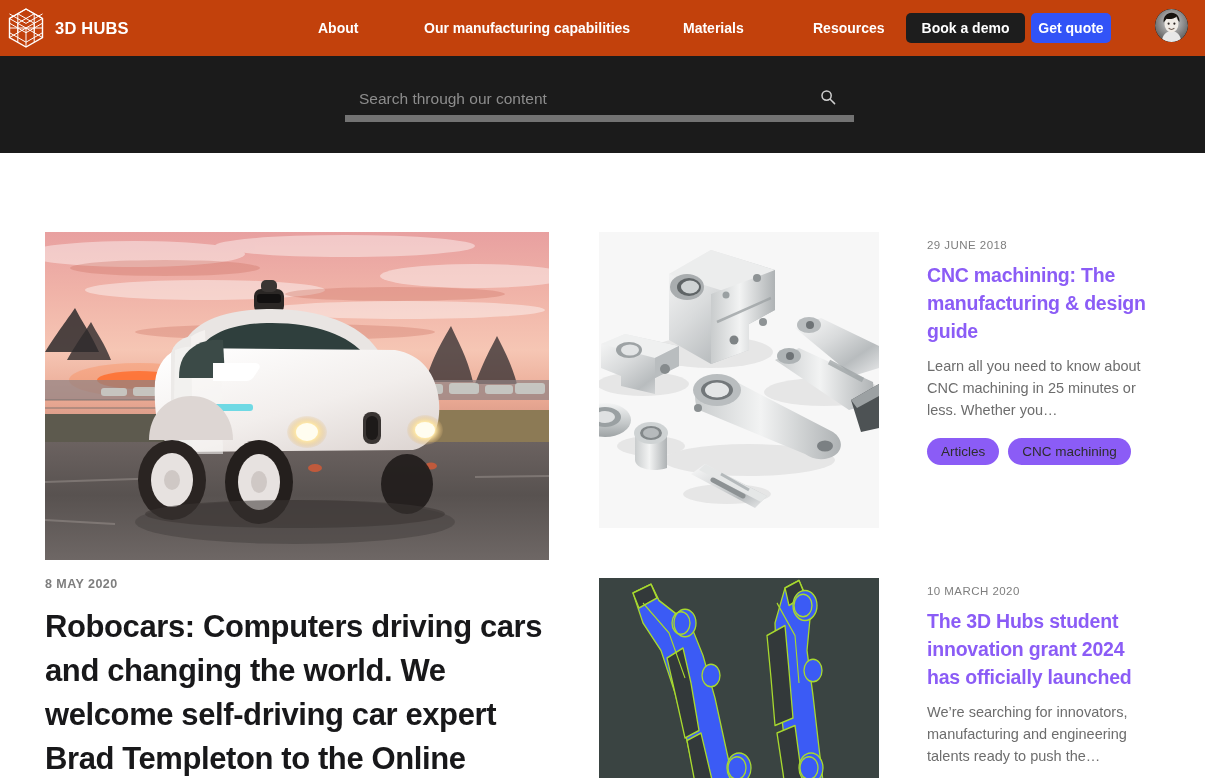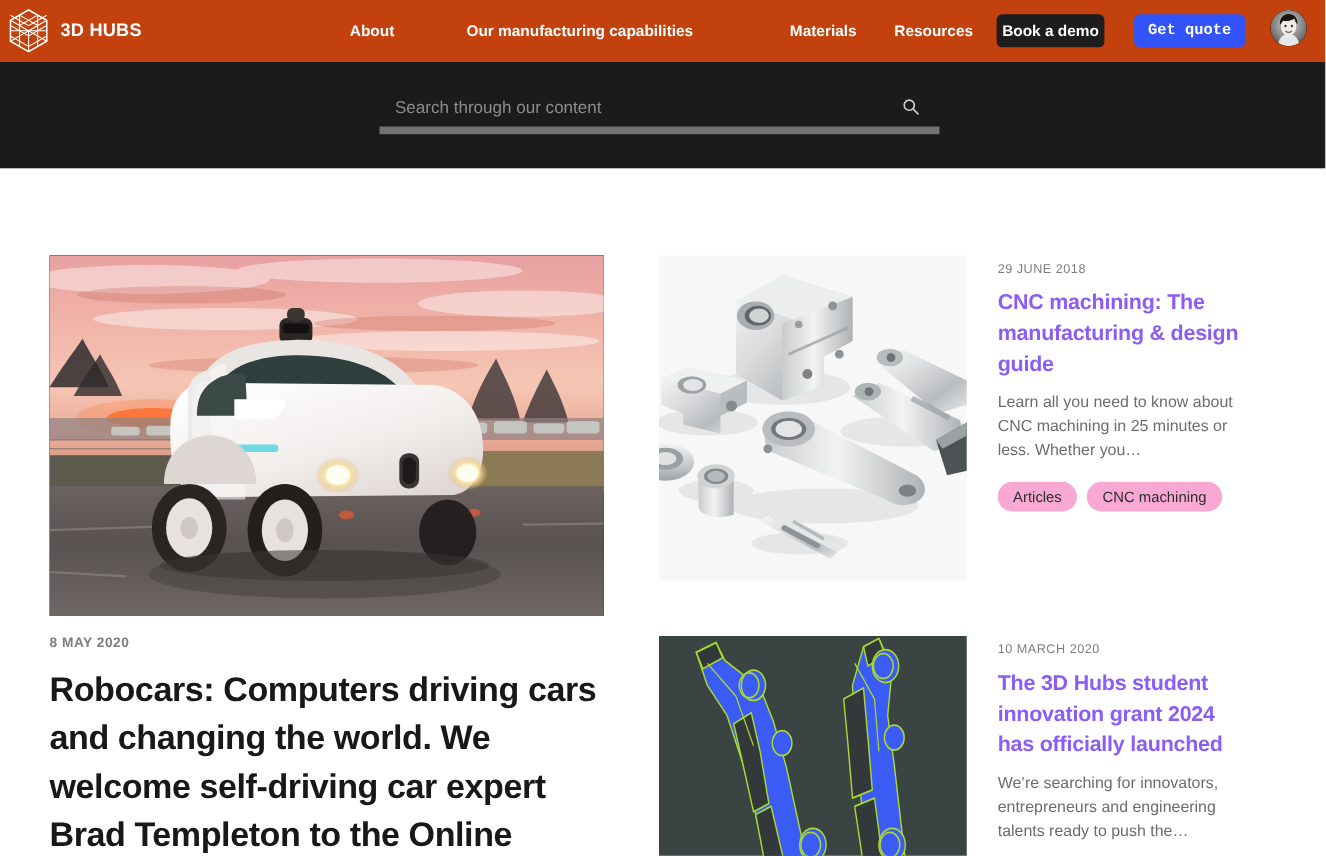--- a/index.html
+++ b/index.html
@@ -32,36 +32,36 @@
   .nav-links { display: flex; align-items: center; }
   .nav-link {
     color: #ffffff;
     font-size: 14px;
     font-weight: 700;
     white-space: nowrap;
     cursor: pointer;
   }
   .nav-link.about      { position: absolute; left: 318px; }
   .nav-link.capab      { position: absolute; left: 424px; }
-  .nav-link.materials  { position: absolute; left: 718px; }
+  .nav-link.materials  { position: absolute; left: 683px; }
   .nav-link.resources  { position: absolute; left: 813px; }
 
   .btn {
     position: absolute;
     display: flex; align-items: center; justify-content: center;
     height: 30px;
     border-radius: 5px;
     font-size: 14px;
     font-weight: 700;
     color: #ffffff;
     cursor: pointer;
     white-space: nowrap;
   }
-  .btn-demo  { left: 906px; width: 98px; background: #1d1d1d; }
-  .btn-quote { left: 1031px; width: 101px; background: #3253f7; font-family: Liberation Mono, monospace; }
+  .btn-demo  { left: 906px; width: 119px; background: #1d1d1d; }
+  .btn-quote { left: 1031px; width: 80px; background: #3253f7; }
 
   .avatar {
     position: absolute; left: 1155px; top: 9px;
     width: 33px; height: 33px; border-radius: 50%;
     overflow: hidden; background: #111; cursor: pointer;
   }
 
   
   .hero {
     height: 97px;
@@ -125,21 +125,21 @@
     font-size: 31px;
     line-height: 44px;
     font-weight: 700;
     letter-spacing: -.4px;
     cursor: pointer;
   }
 
   
   .card {
     display: flex;
-    gap: 28px;
+    gap: 48px;
   }
   .card + .card { margin-top: 50px; }
   .card-thumb {
     width: 280px; height: 296px;
     flex: none; overflow: hidden; position: relative;
     cursor: pointer;
   }
   .card-thumb.cad { height: 250px; }
   .card-body { width: 230px; padding-top: 7px; }
   .card-date {
@@ -157,21 +157,21 @@
     cursor: pointer;
   }
   .card-excerpt {
     margin-top: 10px;
     color: #6d6d6d;
     font-size: 14.5px;
     line-height: 22px;
   }
   .tags { margin-top: 17px; display: flex; gap: 9px; }
   .tag {
-    background: #f9a8d4;
+    background: #8b5cf6;
     color: #2d2d2d;
     font-size: 13.5px;
     border-radius: 20px;
     padding: 6px 14px;
     white-space: nowrap;
     cursor: pointer;
   }
 </style>
 </head>
 <body>
@@ -520,18 +520,18 @@
             <ellipse cx="116" cy="196" rx="5" ry="3"></ellipse>
             <ellipse cx="130" cy="196" rx="5" ry="3"></ellipse>
             <ellipse cx="188" cy="196" rx="5" ry="3"></ellipse>
           </g>
         </svg>
       </div>
 
       <div class="card-body">
         <div class="card-date">10 MARCH 2020</div>
         <div class="card-title">The 3D Hubs student innovation grant 2024 has officially launched</div>
-        <div class="card-excerpt">We’re searching for innovators, entrepreneurs and engineering talents ready to push the…</div>
+        <div class="card-excerpt">We’re searching for innovators, manufacturing and engineering talents ready to push the…</div>
       </div>
     </div>
 
   </div>
 </div>
 
 </body></html>

